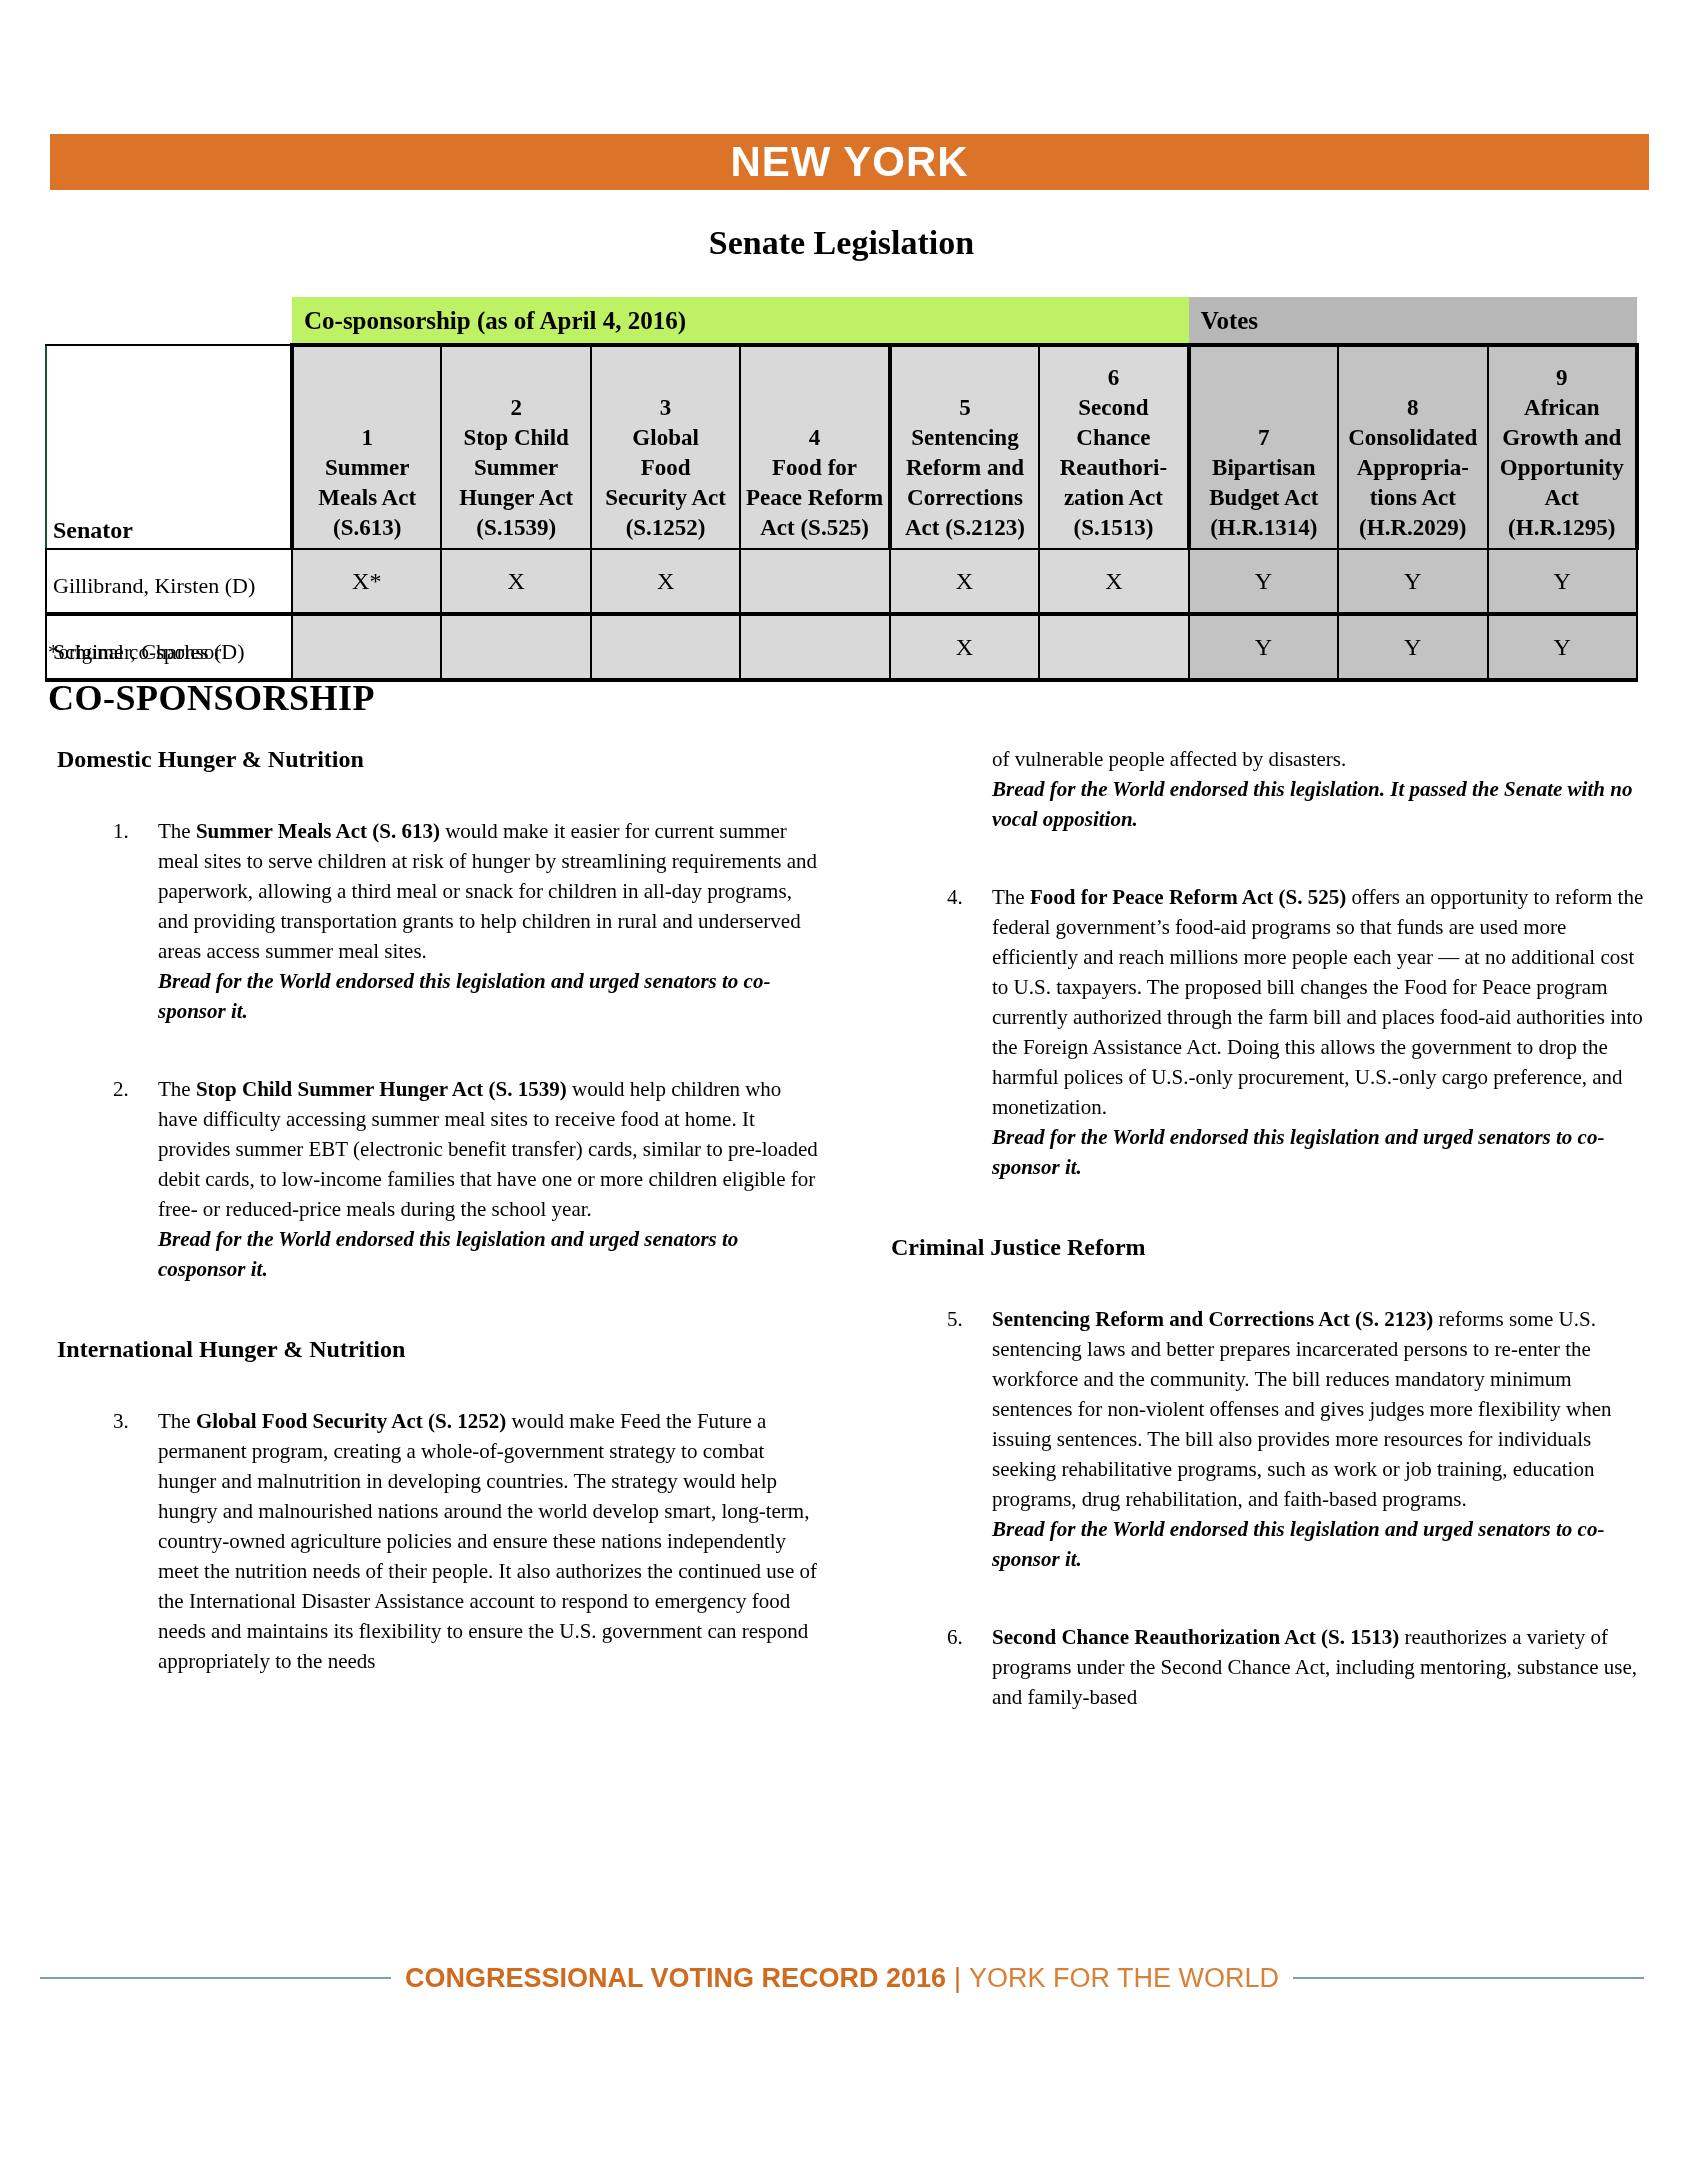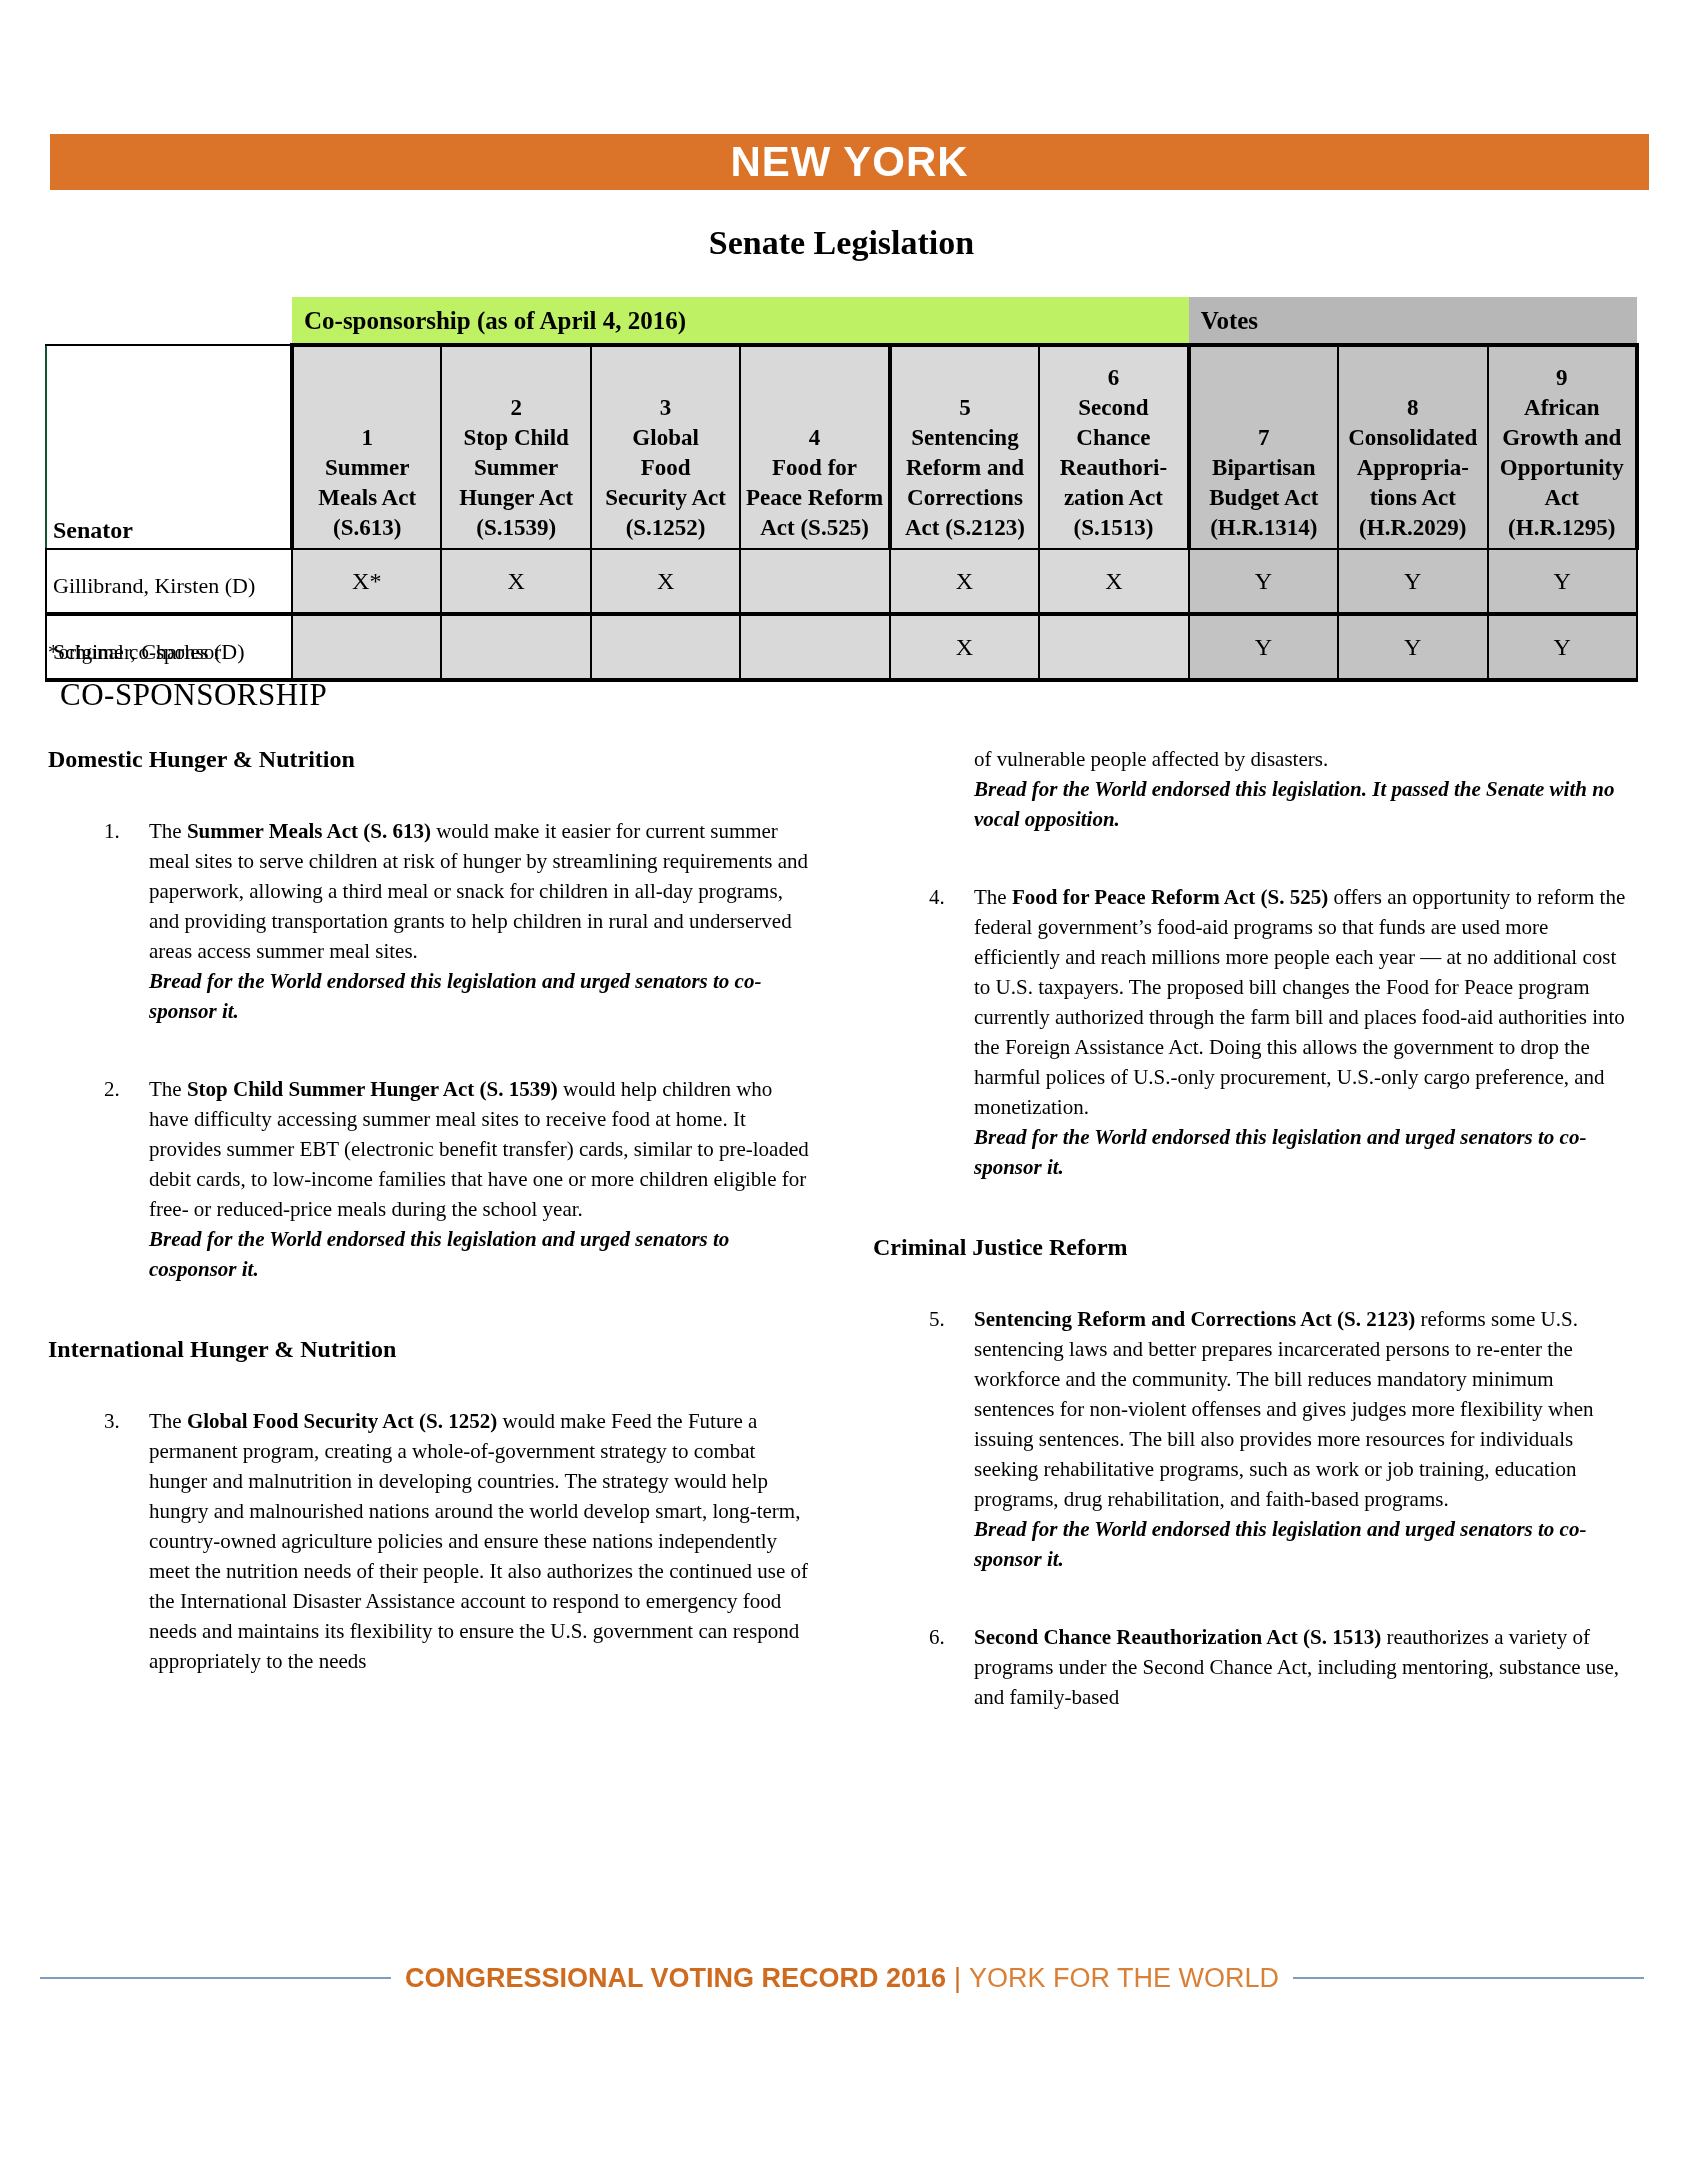--- a/index.html
+++ b/index.html
@@ -53,29 +53,29 @@
     padding:12px 0 2px 6px;height:48px;vertical-align:middle;
   }
   .dcell{
     border:2px solid #000;font-size:24px;text-align:center;vertical-align:middle;
   }
   tr.r1 td{border-bottom:4px solid #000;}
   tr.r2 td{border-bottom:4px solid #000;}
   
   .footnote{position:absolute;left:48px;top:640px;font-size:21px;}
   .cosp-heading{
-    position:absolute;left:60px;top:677px;font-size:31px;font-weight:normal;
+    position:absolute;left:48px;top:677px;font-size:36px;font-weight:bold;
     letter-spacing:0.5px;
   }
   
   .cols{
     position:absolute;left:48px;top:744px;width:1588px;
     display:flex;gap:63px;align-items:flex-start;
   }
-  .col{width:762px;flex:none;font-size:21px;line-height:30px;}
+  .col{width:762px;flex:none;font-size:21px;line-height:30px;margin-left:9px;}
   .col > :first-child{margin-top:0;}
   h3.section{font-size:24px;line-height:30px;font-weight:bold;margin:50px 0 42px 0;}
   .item{margin:0 0 48px 56px;display:grid;grid-template-columns:45px 1fr;}
   .num{display:block;}
   .itext{display:block;}
   .endorse{display:block;font-weight:bold;font-style:italic;}
   .cont{margin:0 0 48px 101px;}
   b.bill{font-weight:bold;}
   
   .footer{

